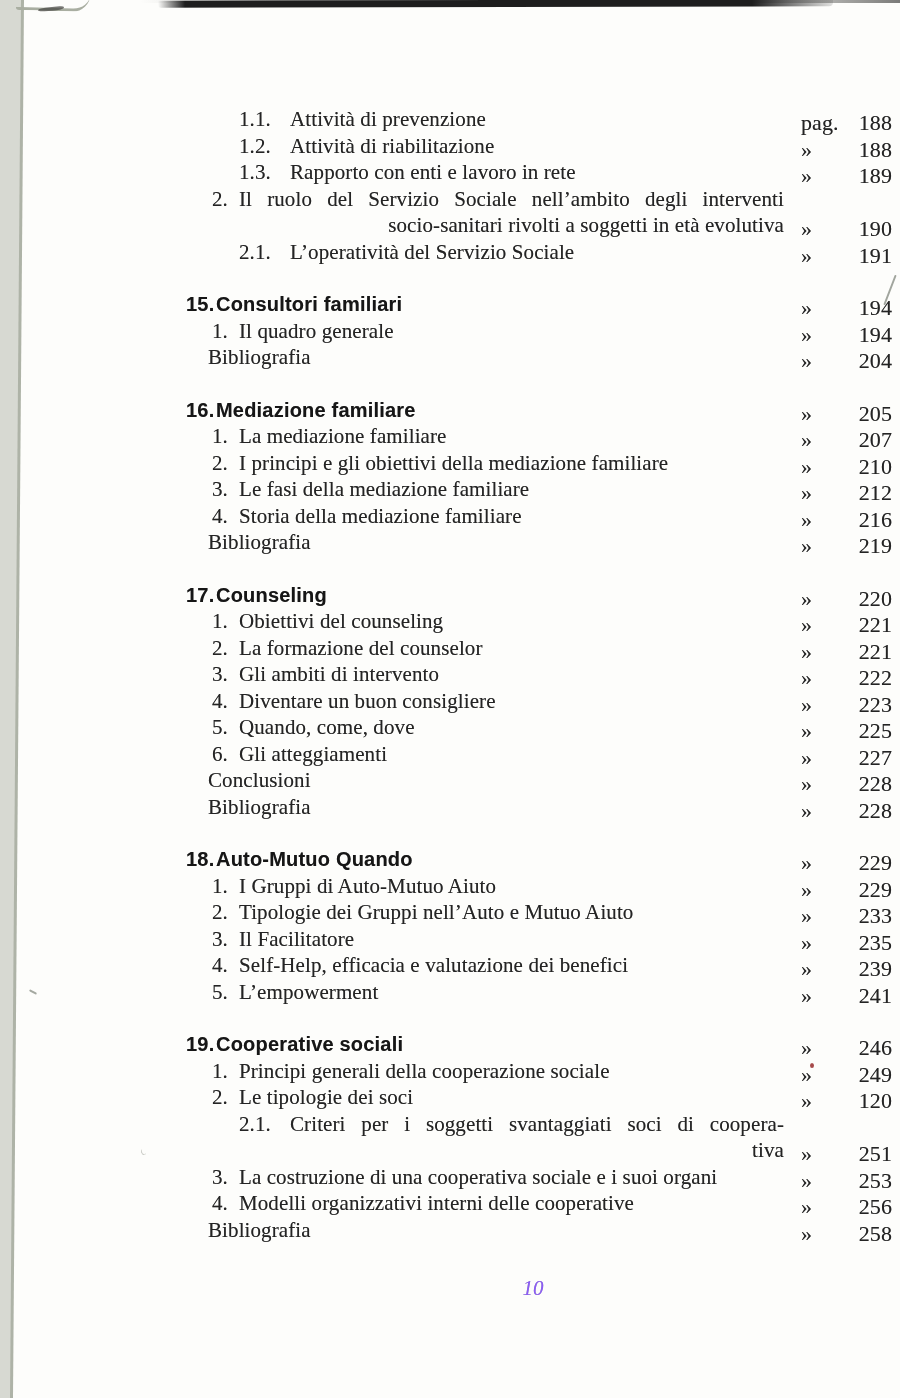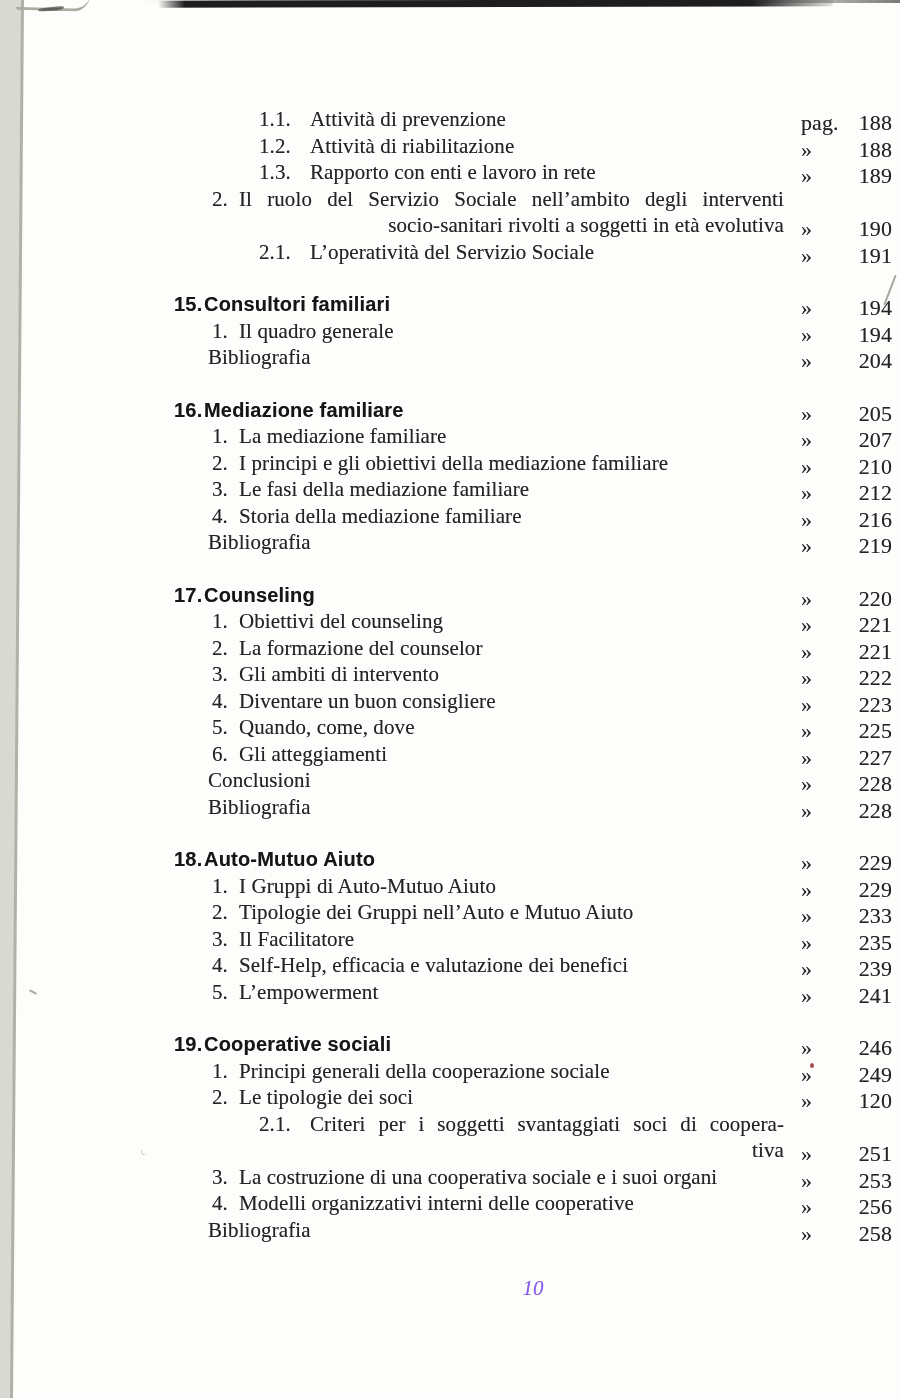--- a/index.html
+++ b/index.html
@@ -76,24 +76,24 @@
   .row{ display:flex; align-items:flex-end; }
   .row.sect-gap{ margin-top:26px; }
   .left{ flex:1 1 auto; display:flex; padding-right:4px; min-width:0; }
   .num{ flex:0 0 auto; }
   .txt{ flex:1 1 auto; min-width:0; }
   .txt .one{ white-space:nowrap; }
   .txt .l1{ text-align:justify; text-align-last:justify; }
   .txt .l2{ text-align:right; white-space:nowrap; }
   .lvl-sub   > .left{ margin-left:38px; }
   .lvl-sub   > .left > .num{ min-width:27px; }
-  .lvl-subsub> .left{ margin-left:85px; }
+  .lvl-subsub> .left{ margin-left:65px; }
   .lvl-subsub> .left > .num{ min-width:51px; }
   .lvl-plain > .left{ margin-left:34px; }
-  .lvl-chapter > .left > .num{ min-width:30px; }
+  .lvl-chapter > .left > .num{ min-width:30px;margin-left:12px; }
   .lvl-chapter > .left .num,
   .lvl-chapter > .left .txt{
     font-family:"Liberation Sans","DejaVu Sans",sans-serif;
     font-weight:700; font-size:20px;
     color:var(--chapter-ink,#161616);
     letter-spacing:.2px;
   }
   .pagecol{
     flex:0 0 104px; display:flex; align-items:flex-end;
     transform:translateY(4px);
@@ -397,21 +397,21 @@
       </div>
       <div class="pagecol">
         <span class="marker">»</span>
         <span class="pnum">228</span>
       </div>
     </div>
     <div class="row lvl-chapter sect-gap">
       <div class="left">
         <span class="num">18.</span>
         <span class="txt">
-          <div class="one">Auto-Mutuo Aiuto</div>
+          <div class="one">Auto-Mutuo Quando</div>
         </span>
       </div>
       <div class="pagecol">
         <span class="marker">»</span>
         <span class="pnum">229</span>
       </div>
     </div>
     <div class="row lvl-sub">
       <div class="left">
         <span class="num">1.</span>

